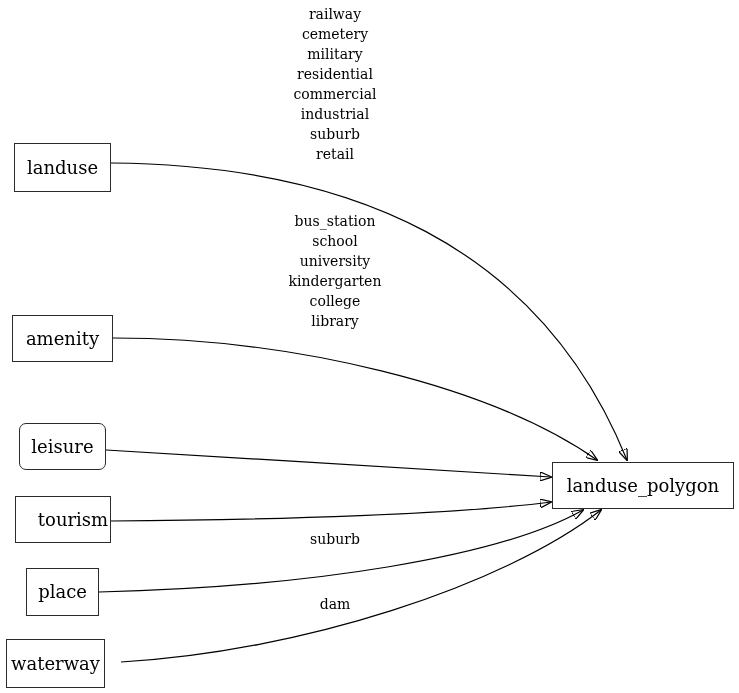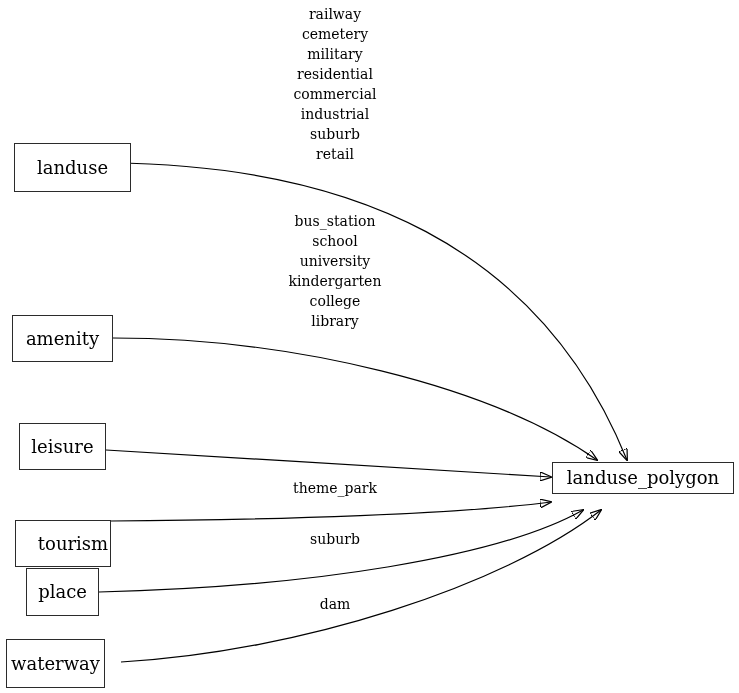--- a/index.html
+++ b/index.html
@@ -63,33 +63,33 @@
       </marker>
     </defs>
     <path d="M 111 163 C 350 165, 540 245, 627 460" marker-end="url(#arrow)"></path>
     <path d="M 113 338 C 290 338, 490 385, 597 460" marker-end="url(#arrow)"></path>
     <path d="M 106 450 C 250 458, 420 470, 551 477" marker-end="url(#arrow)"></path>
     <path d="M 111 521 C 280 520, 460 514, 551 502" marker-end="url(#arrow)"></path>
     <path d="M 99 592 C 310 587, 500 557, 583 510" marker-end="url(#arrow)"></path>
     <path d="M 121 662 C 300 652, 505 585, 601 510" marker-end="url(#arrow)"></path>
   </svg>
 
-  <div class="node" style="left:14px; top:143px; width:117px; height:49px;">landuse</div>
+  <div class="node" style="left:14px; top:143px; width:97px; height:49px;">landuse</div>
 
   <div class="node" style="left:12px; top:315px; width:101px; height:47px;">amenity</div>
 
-  <div class="node" style="left:19px; top:423px; width:87px; height:47px;">leisure</div>
+  <div class="node" style="left:19px; top:423px; width:87px; height:47px;border-radius:7px;">leisure</div>
 
-  <div class="node" style="left:15px; top:520px; width:96px; height:47px;padding-left:20px;">tourism</div>
+  <div class="node" style="left:15px; top:496px; width:96px; height:47px;padding-left:20px;">tourism</div>
 
   <div class="node" style="left:26px; top:568px; width:73px; height:48px;">place</div>
 
   <div class="node" style="left:6px; top:639px; width:99px; height:49px;">waterway</div>
 
-  <div class="node" style="left:552px; top:462px; width:182px; height:32px;">landuse_polygon</div>
+  <div class="node" style="left:552px; top:462px; width:182px; height:47px;">landuse_polygon</div>
 
   <div class="edge-label" style="left:225px; top:4px; width:220px;">
     <div>railway</div>
     <div>cemetery</div>
     <div>military</div>
     <div>residential</div>
     <div>commercial</div>
     <div>industrial</div>
     <div>suburb</div>
     <div>retail</div>
@@ -99,21 +99,20 @@
     <div>bus_station</div>
     <div>school</div>
     <div>university</div>
     <div>kindergarten</div>
     <div>college</div>
     <div>library</div>
   </div>
 
 
   <div class="edge-label" style="left:225px; top:478px; width:220px;">
-    <div>theme_park</div>
   </div>
 
   <div class="edge-label" style="left:225px; top:529px; width:220px;">
     <div>suburb</div>
   </div>
 
   <div class="edge-label" style="left:225px; top:594px; width:220px;">
     <div>dam</div>
   </div>
 

